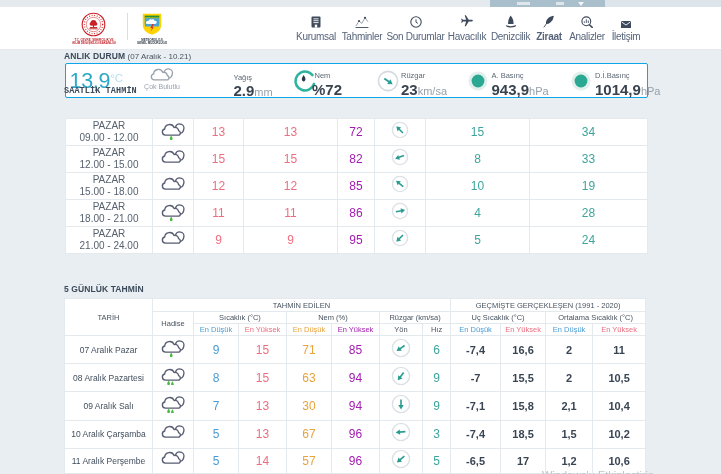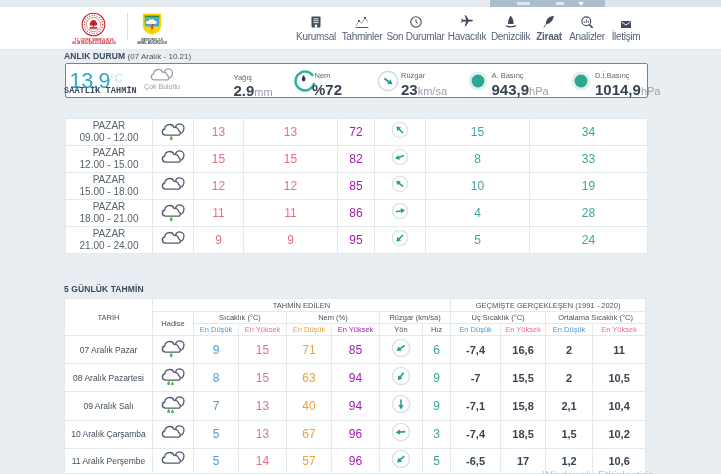--- a/index.html
+++ b/index.html
@@ -404,21 +404,21 @@
           </tr>
       <tr style="height:28.2px;">
             <td class="datelab">09 Aralık Salı</td>
             <td><svg width="24" height="19" viewBox="0 0 24 19" style="color:#565c72">
                 <use href="#cloud"></use>
                 <use href="#drip" x="7.6" y="14.6"></use>
                 <use href="#drip" x="11.4" y="15.2"></use>
               </svg></td>
             <td class="num c-blue">7</td>
             <td class="num c-red">13</td>
-            <td class="num c-org">40</td>
+            <td class="num c-org">30</td>
             <td class="num c-pur">94</td>
             <td><svg width="20" height="20" viewBox="0 0 20 20">
                 <circle cx="10" cy="10" r="8.6" fill="none" stroke="#dbe1e6" stroke-width="1.4"></circle>
                 <g transform="translate(10,10) rotate(90)">
                   <line x1="-4.4" y1="0" x2="1.8" y2="0" stroke="#2a9d92" stroke-width="1.6"></line>
                   <path d="M1 -2.7 L5.4 0 L1 2.7 Z" fill="#2a9d92"></path>
                 </g>
               </svg></td>
             <td class="num c-teal">9</td>
             <td class="hist">-7,1</td>

